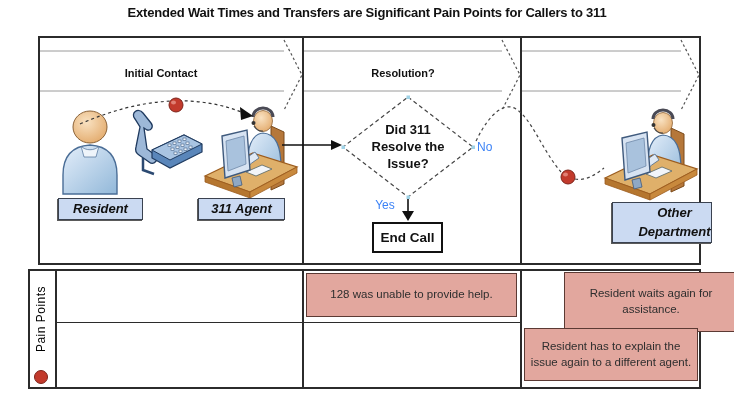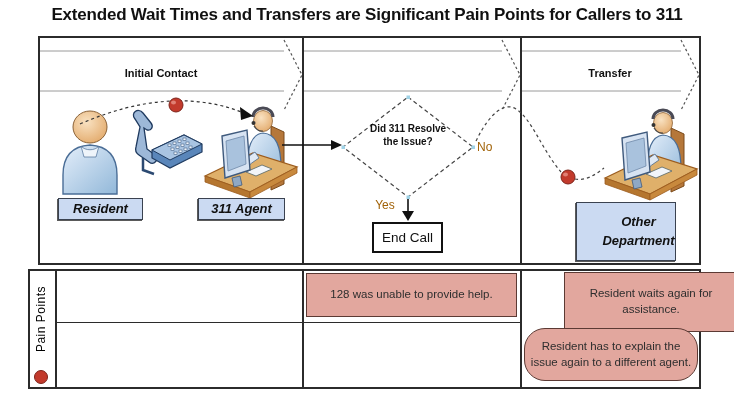--- a/index.html
+++ b/index.html
@@ -5,45 +5,45 @@
   html,body{margin:0;padding:0;background:#fff;}
   *{box-sizing:border-box;}
   #canvas{
     position:relative;width:734px;height:402px;background:#fff;
     font-family:"Liberation Sans","DejaVu Sans",sans-serif;color:#111;overflow:hidden;
   }
   .abs{position:absolute;}
   
   #title{
     left:0;top:5px;width:734px;text-align:center;
-    font-size:17px;font-weight:bold;white-space:nowrap;letter-spacing:-0.2px;z-index:3;
+    font-size:13px;font-weight:bold;white-space:nowrap;letter-spacing:-0.2px;z-index:3;
   }
   
   .frame{border:2px solid var(--line);z-index:1;background:transparent;}
   .vline{width:1.5px;background:var(--line);z-index:1;}
   .hline{height:1px;background:var(--line);z-index:1;}
   
   .lane-header{
     top:59px;height:28px;line-height:28px;text-align:center;
     font-size:11px;font-weight:bold;z-index:3;
   }
   
   .tag{
     background:var(--label_fill);border:1.5px solid var(--label_border);
     box-shadow:-1px 1px 0 #5a5a5a;
     font-weight:bold;font-size:13px;text-align:center;z-index:3;
     display:flex;align-items:center;justify-content:center;line-height:1.45;font-style:italic;
   }
   
   #decision-text{left:367px;top:122px;width:82px;text-align:center;
-    font-size:10px;font-weight:bold;line-height:1.3;z-index:3;}
-  .yn{font-size:12px;color:#a16207;z-index:3;}
+    font-size:13px;font-weight:bold;line-height:1.3;z-index:3;}
+  .yn{font-size:12px;color:#3b82f6;z-index:3;}
   #end-call{
     left:372px;top:222px;width:71px;height:31px;background:#fff;
-    border:2px solid #111;font-weight:normal;font-size:13.5px;z-index:3;
+    border:2px solid #111;font-weight:bold;font-size:13.5px;z-index:3;
     display:flex;align-items:center;justify-content:center;
   }
   
   .pain-box{
     background:var(--pain_fill);border:1.5px solid var(--pain_border);
     font-size:11.5px;color:#2e2e2e;text-align:center;line-height:1.35;z-index:3;
     display:flex;align-items:center;justify-content:center;padding:1px 4px;
   }
   #pain-lane-label{
     left:28px;top:269px;width:27px;height:120px;z-index:3;
@@ -61,44 +61,44 @@
 
 <div id="canvas">
 
   <div class="abs" id="title">Extended Wait Times and Transfers are Significant Pain Points for Callers to 311</div>
 
   <div class="abs frame" style="left:38px;top:36px;width:663px;height:229px;"></div>
   <div class="abs vline" style="left:302px;top:36px;height:229px;"></div>
   <div class="abs vline" style="left:520px;top:36px;height:229px;"></div>
 
   <div class="abs lane-header" style="left:38px;width:246px;">Initial Contact</div>
-  <div class="abs lane-header" style="left:521px;width:178px;">Transfer</div>
+  <div class="abs lane-header" style="left:303px;width:200px;">Resolution?</div>
 
   <div class="abs tag" style="left:58px;top:198px;width:85px;height:22px;">Resident</div>
   <div class="abs tag" style="left:198px;top:198px;width:87px;height:22px;">311 Agent</div>
-  <div class="abs tag" style="left:576px;top:202px;width:100px;height:59px;padding-left:25px;">Other Department</div>
+  <div class="abs tag" style="left:612px;top:202px;width:100px;height:41px;padding-left:25px;">Other Department</div>
 
   <div class="abs" id="decision-text">Did 311 Resolve the Issue?</div>
   <div class="abs yn" style="left:477px;top:140px;">No</div>
   <div class="abs yn" style="left:368px;top:198px;width:34px;text-align:center;">Yes</div>
   <div class="abs" id="end-call">End Call</div>
 
   <div class="abs frame" style="left:28px;top:269px;width:673px;height:120px;"></div>
   <div class="abs vline" style="left:55px;top:269px;height:120px;"></div>
   <div class="abs vline" style="left:302px;top:269px;height:120px;"></div>
   <div class="abs vline" style="left:520px;top:269px;height:120px;"></div>
   <div class="abs hline" style="left:56px;top:322px;width:464px;"></div>
 
   <div class="abs" id="pain-lane-label">
     <span>Pain Points</span>
   </div>
 
   <div class="abs pain-box" style="left:306px;top:273px;width:211px;height:44px;">128 was unable to provide help.</div>
   <div class="abs pain-box" style="left:536px;top:272px;width:174px;height:60px;margin-left:28px;">Resident waits again for assistance.</div>
-  <div class="abs pain-box" style="left:524px;top:328px;width:174px;height:53px;border-radius:21px;">Resident has to explain the issue again to a different agent.</div>
+  <div class="abs pain-box" style="left:524px;top:328px;width:174px;height:53px;">Resident has to explain the issue again to a different agent.</div>
 
   <svg class="abs" id="art" width="734" height="402" viewBox="0 0 734 402">
     <defs>
       <radialGradient id="gHead" cx="40%" cy="35%" r="75%">
         <stop offset="0%" stop-color="#f9e2c2"></stop>
           <stop offset="100%" stop-color="#e2a868"></stop>
       </radialGradient>
       <linearGradient id="gBody" x1="0" y1="0" x2="1" y2="1">
         <stop offset="0%" stop-color="#e4eefa"></stop>
           <stop offset="100%" stop-color="#92b8d9"></stop>

